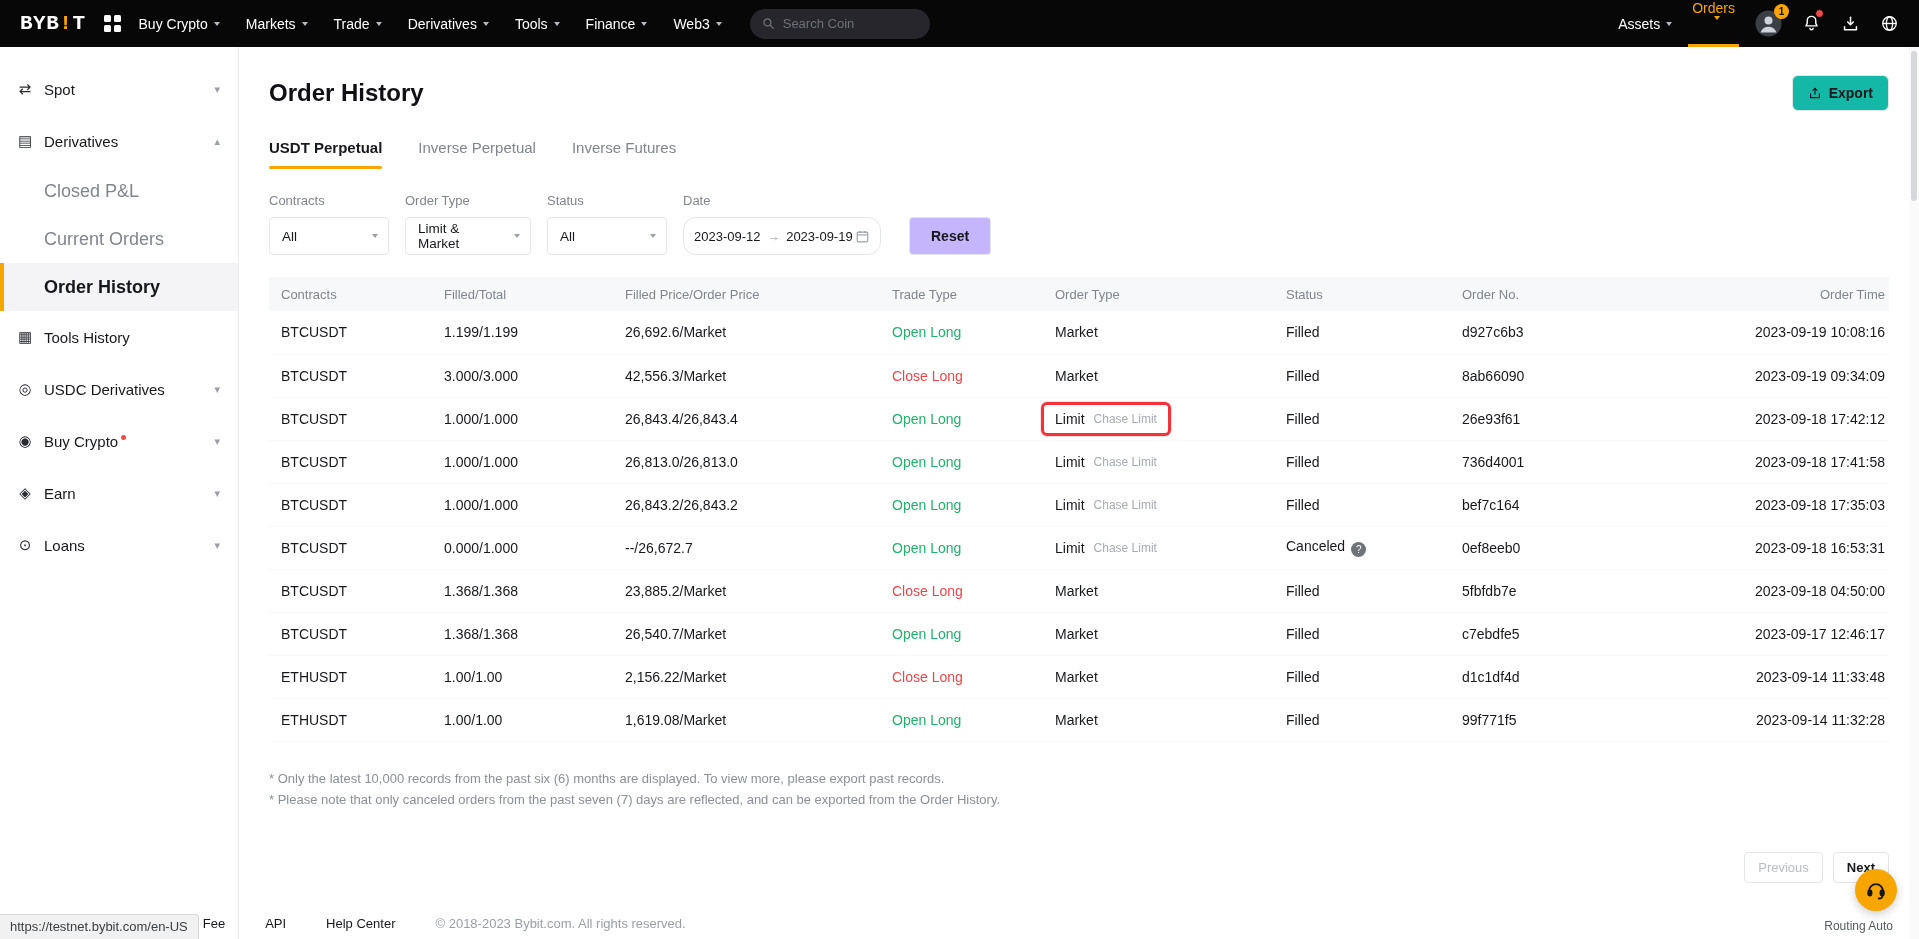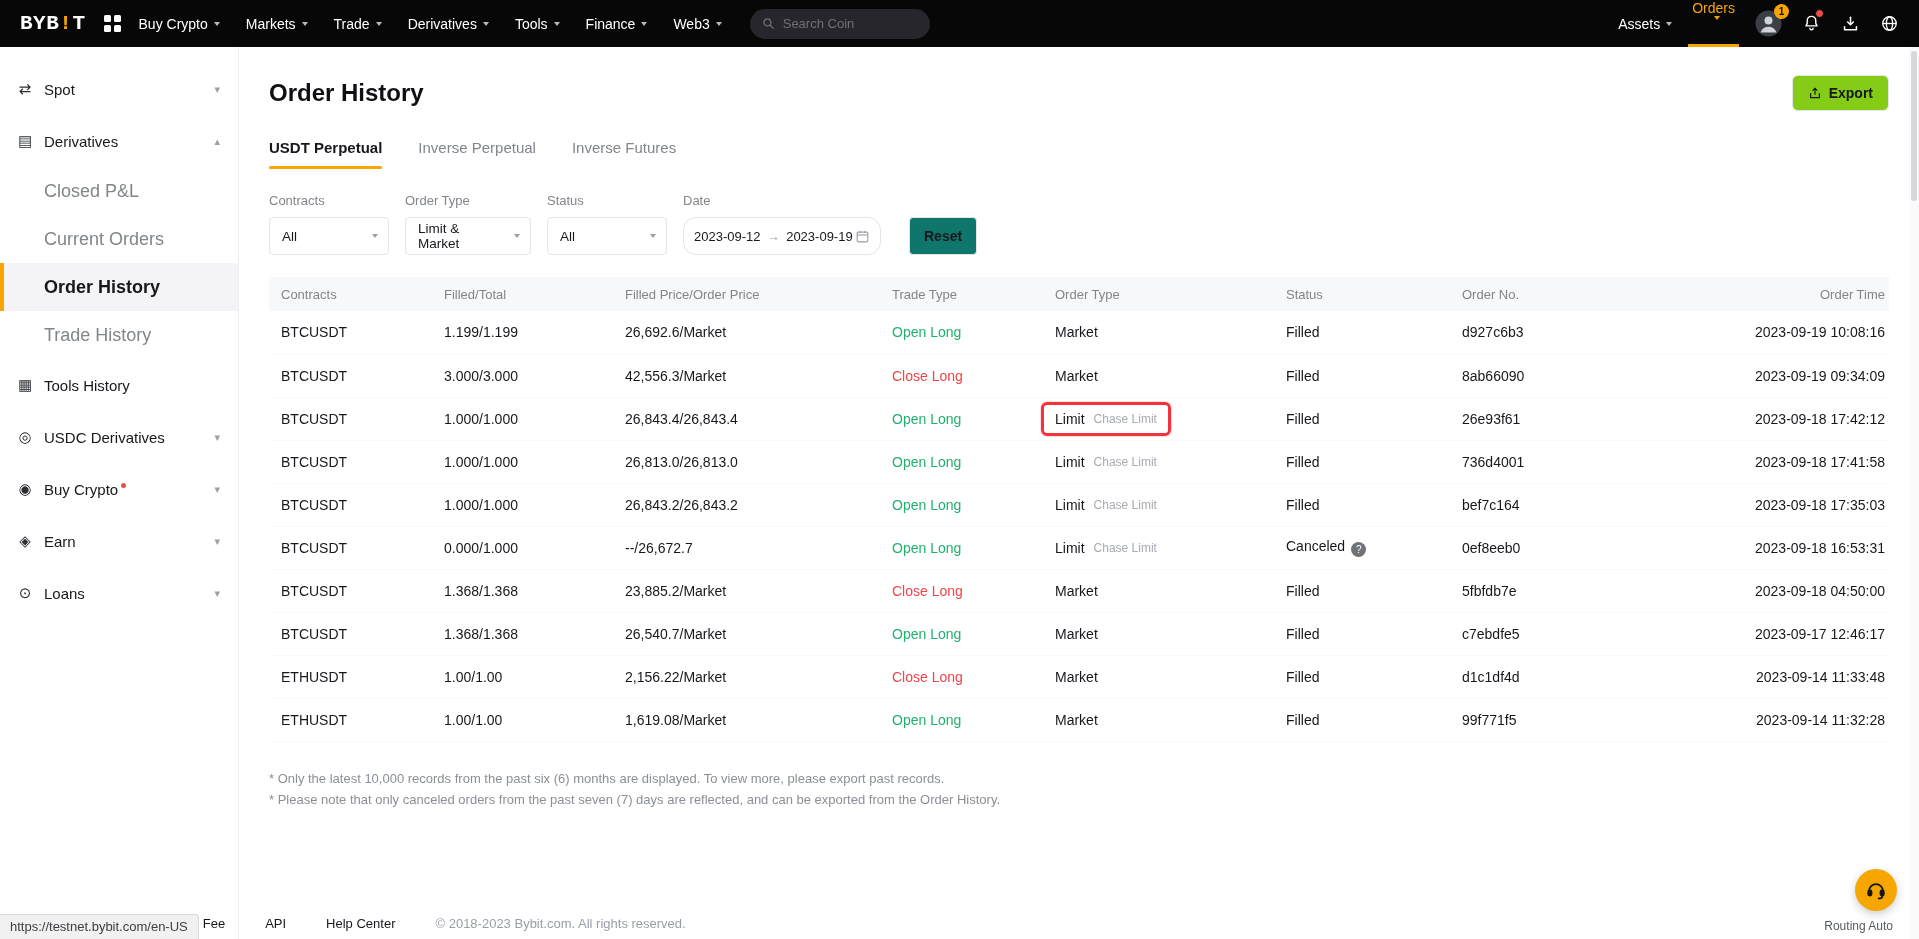--- a/index.html
+++ b/index.html
@@ -43,37 +43,37 @@
   .reddot{display:inline-block;width:5px;height:5px;border-radius:50%;background:#f04b4b;margin:-8px 0 0 3px;vertical-align:top;}
   .side-sub{height:48px;display:flex;align-items:center;padding-left:44px;font-size:18px;color:#81858c;cursor:pointer;position:relative;}
   .side-sub.active{background:#f4f4f6;color:#17181c;font-weight:600;}
   .side-sub.active::before{content:'';position:absolute;left:0;top:0;bottom:0;width:4px;background:var(--accent);}
 
   
   .main{position:absolute;left:240px;top:47px;right:0;bottom:0;background:#fff;padding:28px 30px 0 29px;overflow:hidden;}
   .page-head{display:flex;justify-content:space-between;align-items:center;}
   .page-title{font-size:24px;font-weight:700;margin:0;color:#101014;}
   .export-btn{display:flex;align-items:center;gap:7px;height:36px;padding:0 15px;border:1px solid #e3e5e8;border-radius:6px;
-    background:#84cc16;font-size:14px;font-weight:600;color:#17181c;cursor:pointer;font-family:inherit;}
+    background:#14b8a6;font-size:14px;font-weight:600;color:#17181c;cursor:pointer;font-family:inherit;}
 
   .tabs{display:flex;gap:36px;margin-top:28px;}
   .tab{font-size:15px;color:#81858c;padding-bottom:13px;position:relative;cursor:pointer;white-space:nowrap;}
   .tab.active{color:#17181c;font-weight:700;}
   .tab.active::after{content:'';position:absolute;left:0;right:0;bottom:0;height:3px;background:var(--accent);border-radius:2px;}
 
   .filters{display:flex;align-items:flex-end;margin-top:24px;gap:16px;}
   .fgroup .flabel{display:block;font-size:13px;color:#81858c;margin-bottom:9px;}
   .select{height:38px;border:1px solid #e3e5e8;border-radius:4px;background:#fff;display:flex;align-items:center;
     justify-content:space-between;padding:0 10px 0 12px;font-size:13.5px;color:#17181c;cursor:pointer;}
   .sel-caret{border-top-color:#9a9ea6;margin-left:10px;}
   .w-contracts{width:120px;} .w-ordertype{width:126px;} .w-status{width:120px;}
   .datebox{height:38px;width:198px;border:1px solid #e3e5e8;border-radius:13px;display:flex;align-items:center;
     justify-content:space-between;padding:0 10px;font-size:13px;color:#17181c;cursor:pointer;}
   .date-arrow{color:#9a9ea6;font-size:13px;padding:0 4px;}
-  .reset-btn{height:38px;padding:0 14px;margin-left:12px;border:1px solid #e3e5e8;border-radius:4px;background:#0f766e;
+  .reset-btn{height:38px;padding:0 21px;margin-left:12px;border:1px solid #e3e5e8;border-radius:4px;background:#c4b5fd;
     font-weight:700;font-size:14px;color:#17181c;cursor:pointer;font-family:inherit;}
 
   .otable{width:100%;border-collapse:collapse;table-layout:fixed;margin-top:22px;}
   .otable thead th{background:#f7f8fa;height:34px;font-size:13px;color:#81858c;font-weight:400;text-align:left;padding:0 0 0 12px;white-space:nowrap;}
   .otable tbody td{height:43px;font-size:14px;color:#17181c;padding:0 0 0 12px;border-bottom:1px solid #f8f9fb;white-space:nowrap;}
   .otable .right{text-align:right;padding-right:4px;}
   .dir-open{color:var(--green);} .dir-close{color:var(--red);}
   .ot-wrap{position:relative;display:inline-flex;align-items:center;}
   .chase{color:#a6aab2;font-size:12px;margin-left:9px;}
   .ot-wrap.hl::after{content:'';position:absolute;left:-14px;right:-14px;top:-9px;bottom:-9px;
@@ -212,23 +212,20 @@
       <span class="chev">▴</span>
     </div>
     <div class="side-sub">
       <span>Closed P&amp;L</span>
     </div>
     <div class="side-sub">
       <span>Current Orders</span>
     </div>
     <div class="side-sub active">
       <span>Order History</span>
-    </div>
-    <div class="side-sub">
-      <span>Trade History</span>
     </div>
     <div class="side-item">
       <span class="s-icon">▦</span>
       <span>Tools History</span>
     </div>
     <div class="side-item">
       <span class="s-icon">◎</span>
       <span>USDC Derivatives</span>
       <span class="chev">▾</span>
     </div>
@@ -461,20 +458,24 @@
           <td class="right">2023-09-14 11:32:28</td>
         </tr>
       </tbody>
   </table>
 
   <div class="notes">
     <div>* Only the latest 10,000 records from the past six (6) months are displayed. To view more, please export past records.</div>
     <div>* Please note that only canceled orders from the past seven (7) days are reflected, and can be exported from the Order History.</div>
   </div>
 
+  <div class="pager">
+    <button class="pbtn disabled">Previous</button>
+    <button class="pbtn next">Next</button>
+  </div>
 </main>
 
 <div class="footer" id="footerLinks">
     <span class="flink">Market Overview</span>
     <span class="flink">Trading Fee</span>
     <span class="flink">API</span>
     <span class="flink">Help Center</span>
     <span class="copyright">© 2018-2023 Bybit.com. All rights reserved.</span>
   </div>
 

